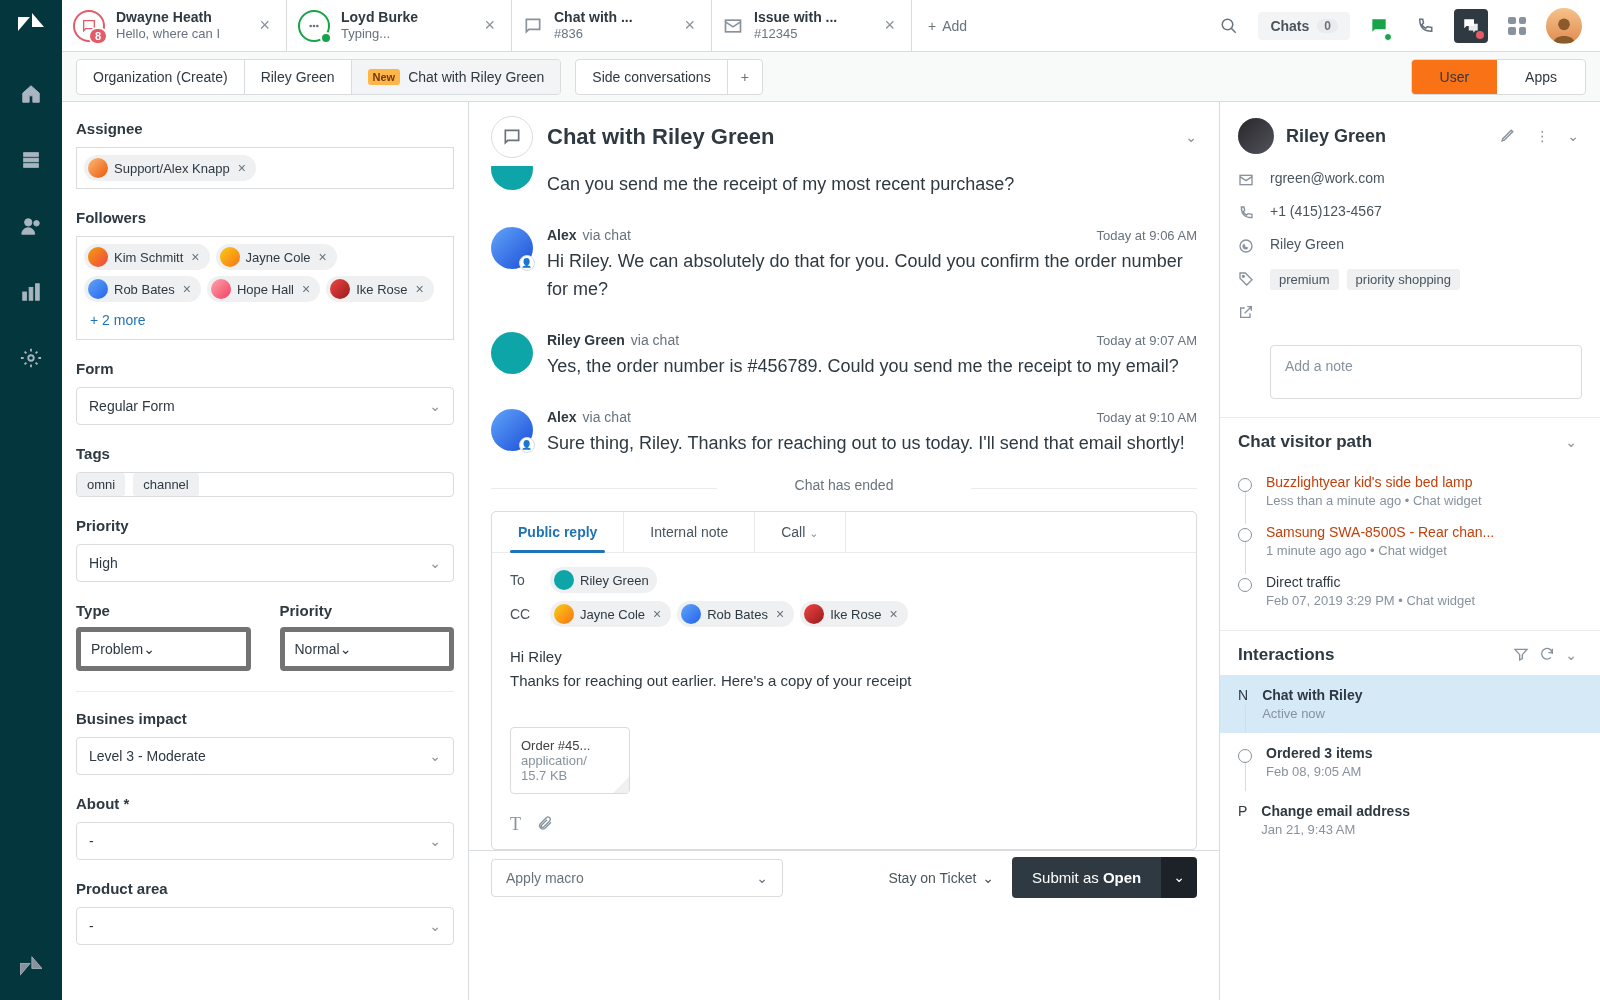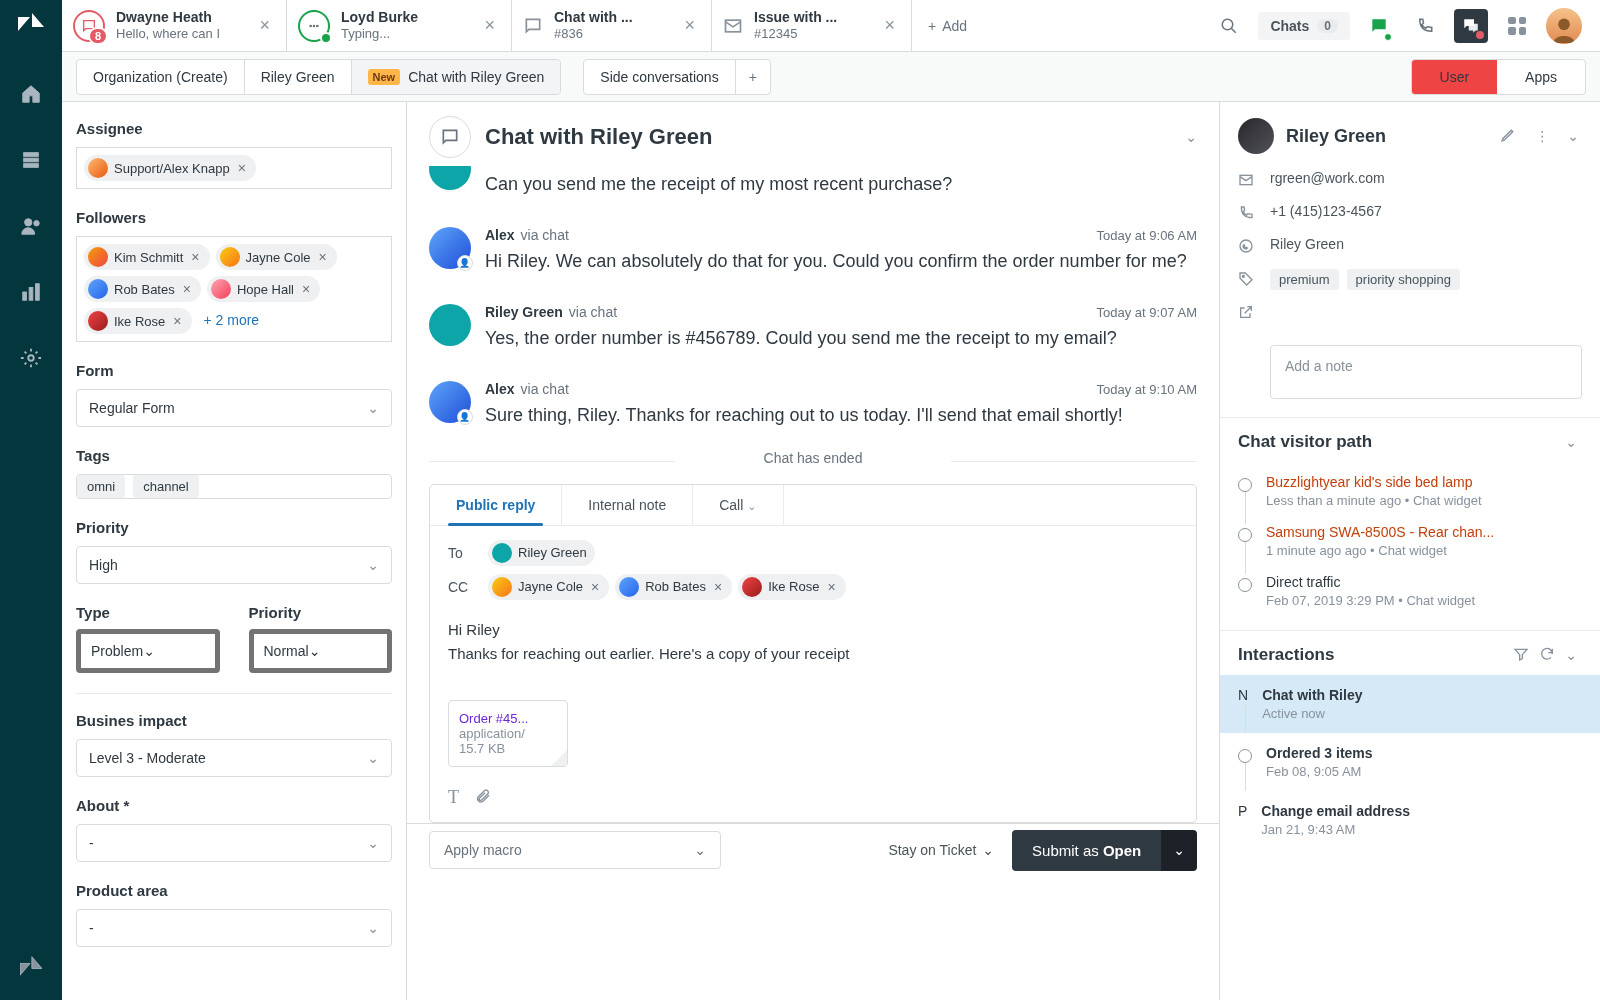--- a/index.html
+++ b/index.html
@@ -42,30 +42,30 @@
   .grid4 span { background:#87929d; border-radius:2px;}
   .top-avatar { width:36px;height:36px;border-radius:50%; background:linear-gradient(#f6c28b,#e08a4f); overflow:hidden; display:flex;align-items:flex-end;justify-content:center;}
 
   
   .subbar { height:50px; border-bottom:1px solid #d8dcde; display:flex; align-items:center; padding:0 14px; gap:10px; background:#f8f9f9;}
   .subtabs { display:flex; border:1px solid #d8dcde; border-radius:4px; overflow:hidden; background:#fff;}
   .subtab { padding:9px 16px; border-right:1px solid #d8dcde; cursor:pointer; display:flex;align-items:center;gap:8px;color:#2f3941;}
   .subtab:last-child{border-right:none;}
   .subtab.active { background:#f3f4f5;}
   .new-badge { background:#ffb648; color:#703815; font-size:11px; font-weight:700; padding:2px 5px; border-radius:3px;}
-  .sideconv-box { display:flex; border:1px solid #d8dcde; border-radius:4px; overflow:hidden; background:#fff; margin-left:12px;}
+  .sideconv-box { display:flex; border:1px solid #d8dcde; border-radius:4px; overflow:hidden; background:#fff; margin-left:4px;}
   .sideconv-box .sc-label{ padding:9px 16px; border-right:1px solid #d8dcde;}
   .sideconv-box .sc-plus{ padding:9px 13px; color:#68737d;cursor:pointer;}
   .userapps { margin-left:auto; display:flex; border:1px solid #d8dcde; border-radius:4px; overflow:hidden;background:#fff;}
   .userapps .ua { padding:9px 28px; cursor:pointer;}
-  .userapps .ua.active { background:#ef4444;}
+  .userapps .ua.active { background:#f97316;}
 
   
   .body3 { flex:1; display:flex; overflow:hidden;}
-  .sidebar { width: 345px; border-right:1px solid #d8dcde; padding: 18px 14px; overflow-y:auto; background:#fff;}
+  .sidebar { width: 407px; border-right:1px solid #d8dcde; padding: 18px 14px; overflow-y:auto; background:#fff;}
   .center { flex:1; display:flex; flex-direction:column; border-right:1px solid #d8dcde; background:#fff;}
   .rightpane { width: 380px; background:#fff; overflow-y:auto; display:flex;flex-direction:column;}
 
   .sec-label { font-weight:700; margin-bottom:10px; font-size:15px;}
   .pill-box { border:1px solid #d8dcde; border-radius:0; padding:7px; display:flex; flex-wrap:wrap; gap:6px; margin-bottom:20px;}
   .pill { display:inline-flex; align-items:center; gap:6px; background:#eef0f1; border-radius:14px; padding:3px 8px 3px 4px; font-size:13px;}
   .pill .pa { width:20px;height:20px;border-radius:50%; display:inline-block;}
   .pill .x { color:#68737d; cursor:pointer; font-size:14px; padding:0 2px;}
   .more-link{ color:#1f73b7; font-size:14px; padding:4px 6px;cursor:pointer;}
   .select-like { width:100%; border:1px solid #d8dcde; border-radius:4px; padding:10px 12px; display:flex; align-items:center; justify-content:space-between; cursor:pointer; margin-bottom:20px; background:#fff;}
@@ -102,21 +102,21 @@
   .ctab { padding:12px 26px; cursor:pointer; color:#49545c; position:relative;border-right:1px solid #e9ebed;}
   .ctab.active { color:#1f73b7; font-weight:600;}
   .ctab.active::after{content:"";position:absolute;left:18px;right:18px;bottom:-1px;height:3px;background:#1f73b7;border-radius:2px;}
   .ctab .mini-chev{font-size:11px;margin-left:4px;color:#87929d;}
   .recips{ padding:10px 18px 0;}
   .recip-row{display:flex;align-items:center; gap:12px; padding:4px 0;}
   .recip-row .lbl{ width:28px; color:#49545c;}
   .recip-row .pills{display:flex;flex-wrap:wrap;gap:6px;}
   .body-area{ padding:14px 18px 10px; min-height:90px; font-size:15px; line-height:1.6;}
   .attach-card{ margin:6px 18px 14px; width:120px; border:1px solid #d8dcde; border-radius:4px; padding:10px; font-size:13px; position:relative;}
-  .attach-card .fn{color:#6d28d9;}
+  .attach-card .fn{color:#404040;}
   .attach-card .ft, .attach-card .fs{color:#87929d;}
   .attach-card .fold{position:absolute;right:0;bottom:0;width:0;height:0;border-left:16px solid transparent;border-bottom:16px solid #eef0f1;}
   .composer-tools{ display:flex; gap:16px; padding:6px 18px 14px; color:#87929d;}
   .composer-tools .tl{cursor:pointer;}
 
   
   .bottom { height:54px; border-top:1px solid #d8dcde; display:flex; align-items:center; padding:0 22px; gap:18px;}
   .macro { border:1px solid #d8dcde; border-radius:4px; padding:10px 14px; width:292px; display:flex; justify-content:space-between; cursor:pointer; color:#68737d;}
   .stay { margin-left:auto; display:flex; align-items:center; gap:6px; color:#49545c; cursor:pointer;}
   .submit-wrap{display:flex;}

